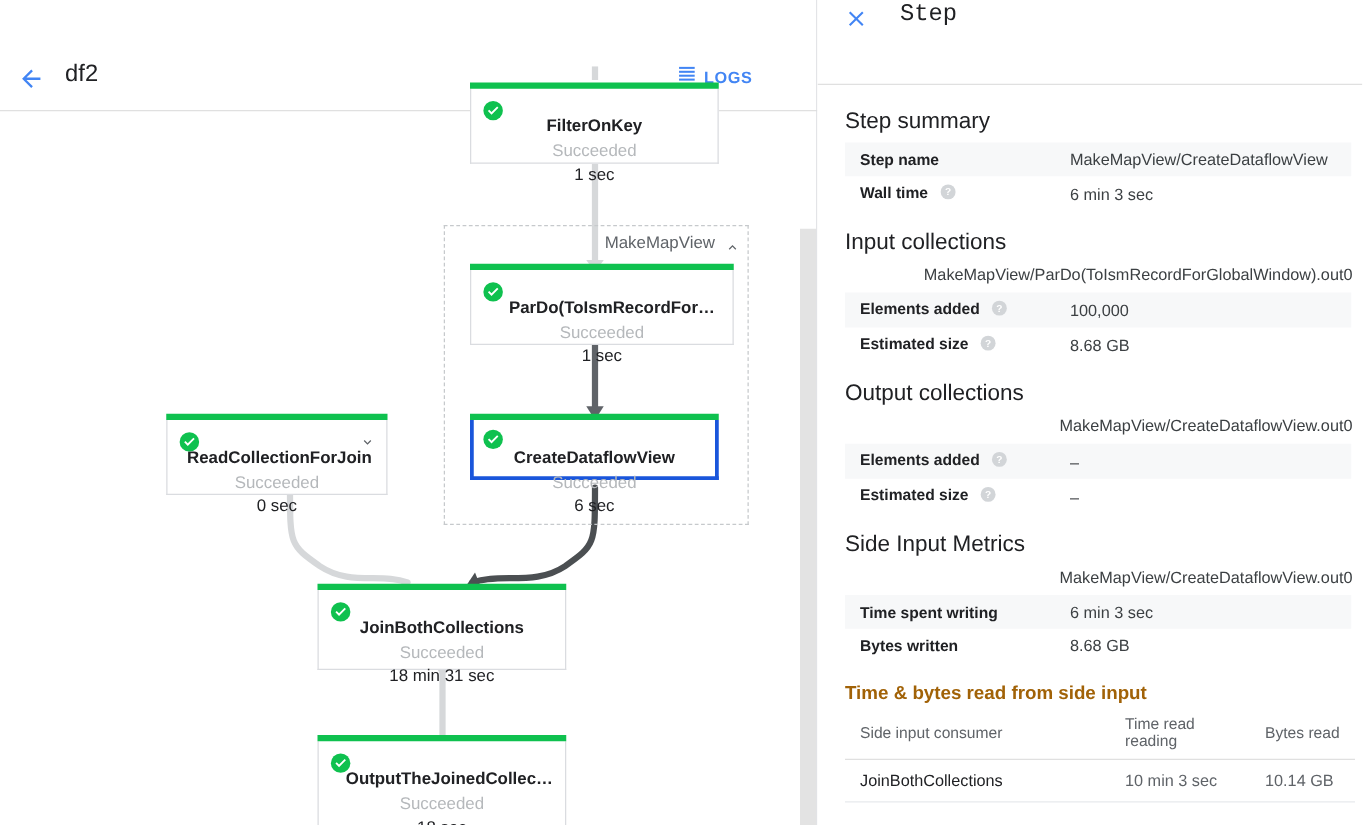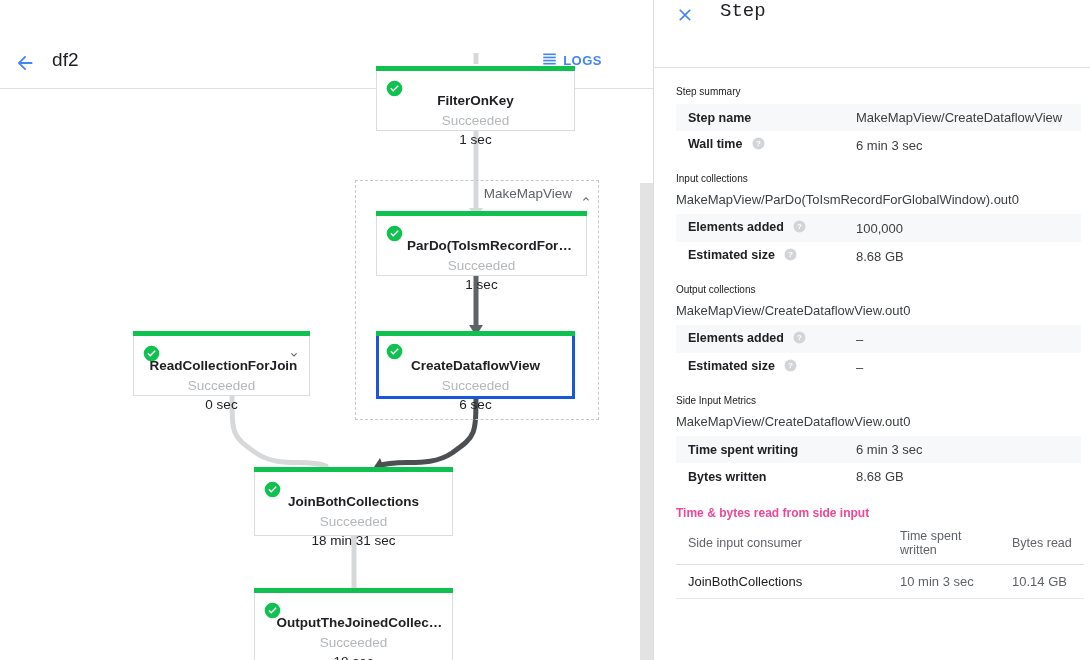--- a/index.html
+++ b/index.html
@@ -141,43 +141,43 @@
     margin-left: 16px; width: 30px; height: 30px;
     display: flex; align-items: center; justify-content: center;
     cursor: pointer;
   }
   .rp-title {
     margin-left: 20px; font-size: 19px; font-weight: 400; color: #202124;
   }
   .rp-body { padding: 16px 8px 0 22px; }
 
   .sec-title {
-    font-size: 10px; font-weight: 400; color: #202124;
+    font-size: 18px; font-weight: 400; color: #202124;
     margin: 14px 0 7px 0;
   }
   .sec-title.first { margin-top: 2px; }
   .coll-name {
-    font-size: 13px; color: #3c4043; margin: 0 0 6px 0; line-height: 17px;
+    font-size: 13px; color: #3c4043; margin: 0 0 6px 0; line-height: 17px; text-align: right;
   }
   .kv-table { width: 405px; border-collapse: collapse; }
   .kv-table tr.alt td { background: #f7f8f9; }
   .kv-table td {
     padding: 6px 0 6px 12px; font-size: 12.5px; vertical-align: middle;
     height: 25px;
   }
   .kv-table td.k {
     font-weight: 700; color: #202124; width: 168px; white-space: nowrap;
   }
   .kv-table td.v { color: #3c4043; font-size: 13px; }
   .help-ico {
     display: inline-block; vertical-align: -2px; margin-left: 6px;
   }
 
   .sub-head {
-    font-size: 12px; font-weight: 700; color: #ec4899;
+    font-size: 15px; font-weight: 700; color: #a16207;
     margin: 16px 0 0 0;
   }
   .si-table { width: 408px; border-collapse: collapse; margin-top: 4px; }
   .si-table th {
     font-size: 12.5px; font-weight: 400; color: #5f6368;
     text-align: left; padding: 5px 0 7px 12px;
     border-bottom: 1px solid #e0e0e0;
   }
   .si-table th.num { text-align: left; }
   .si-table td {
@@ -266,21 +266,21 @@
           <svg width="17" height="17" viewBox="0 0 24 24" aria-hidden="true">
             <circle cx="12" cy="12" r="11" fill="#0fc14f"></circle>
             <path d="M10.2 16.6l-4.1-4.1 1.5-1.5 2.6 2.6 6.3-6.3 1.5 1.5z" fill="#ffffff"></path>
           </svg>
         </span>
         <div class="n-title" style="padding-left:16px;">ParDo(ToIsmRecordFor…</div>
         <div class="n-status">Succeeded</div>
         <div class="n-dur">1 sec</div>
       </div>
 
-      <div class="node selected" style="left:376px; top:283px; width:199px; height:63px;">
+      <div class="node selected" style="left:376px; top:283px; width:199px; height:48px;">
         <div class="topstrip"></div>
         <span class="status-ico" style="left:7px; top:7px;">
           <svg width="17" height="17" viewBox="0 0 24 24" aria-hidden="true">
             <circle cx="12" cy="12" r="11" fill="#0fc14f"></circle>
             <path d="M10.2 16.6l-4.1-4.1 1.5-1.5 2.6 2.6 6.3-6.3 1.5 1.5z" fill="#ffffff"></path>
           </svg>
         </span>
         <div class="n-title">CreateDataflowView</div>
         <div class="n-status">Succeeded</div>
         <div class="n-dur">6 sec</div>
@@ -445,21 +445,21 @@
           <td class="v">8.68 GB</td>
         </tr>
       </tbody>
         </table>
 
       <div class="sub-head">Time &amp; bytes read from side input</div>
       <table class="si-table">
         <thead>
           <tr>
             <th style="width:212px;">Side input consumer</th>
-            <th class="num" style="width:112px;">Time spent written</th>
+            <th class="num" style="width:112px;">Time read reading</th>
             <th class="num">Bytes read</th>
           </tr>
         </thead>
         <tbody>
           <tr>
             <td class="c0">JoinBothCollections</td>
             <td class="c1">10 min 3 sec</td>
             <td class="c2">10.14 GB</td>
           </tr>
         </tbody>

